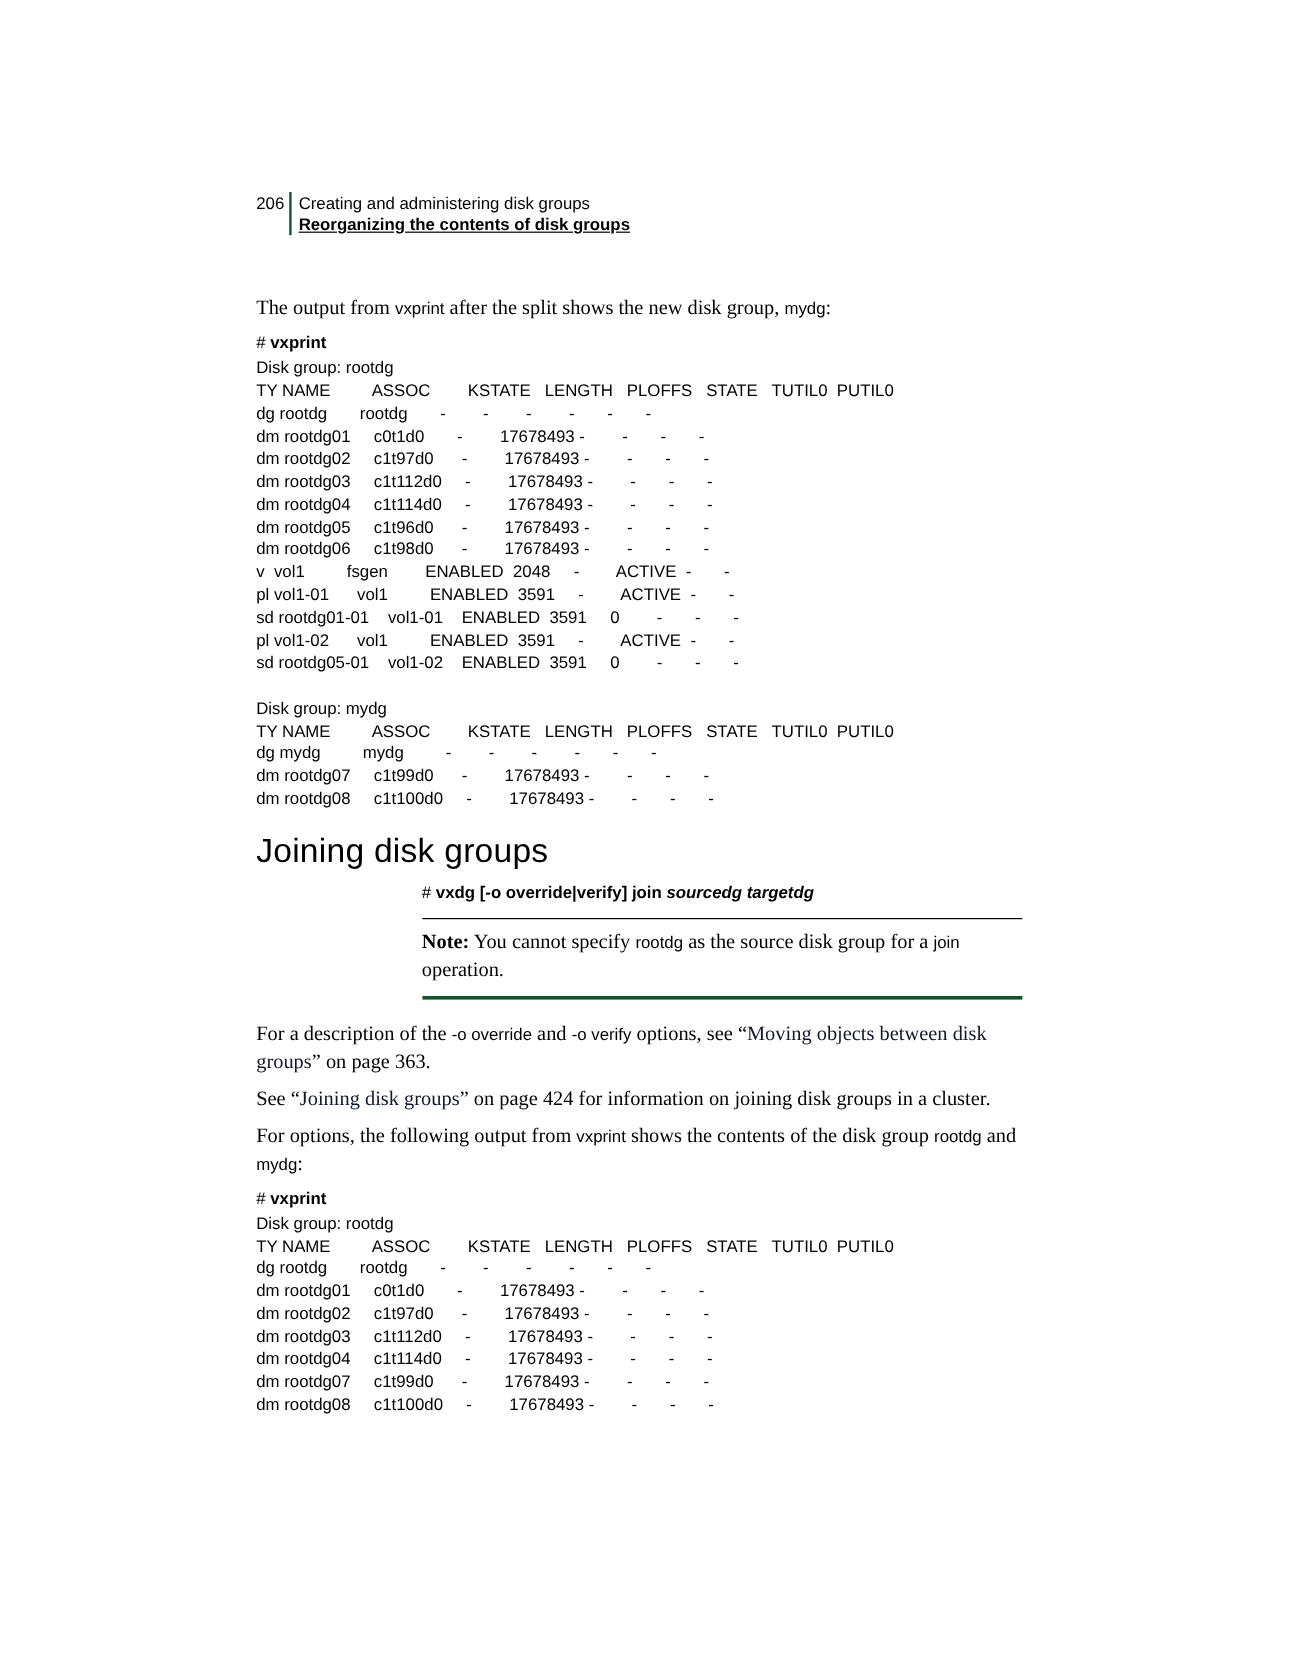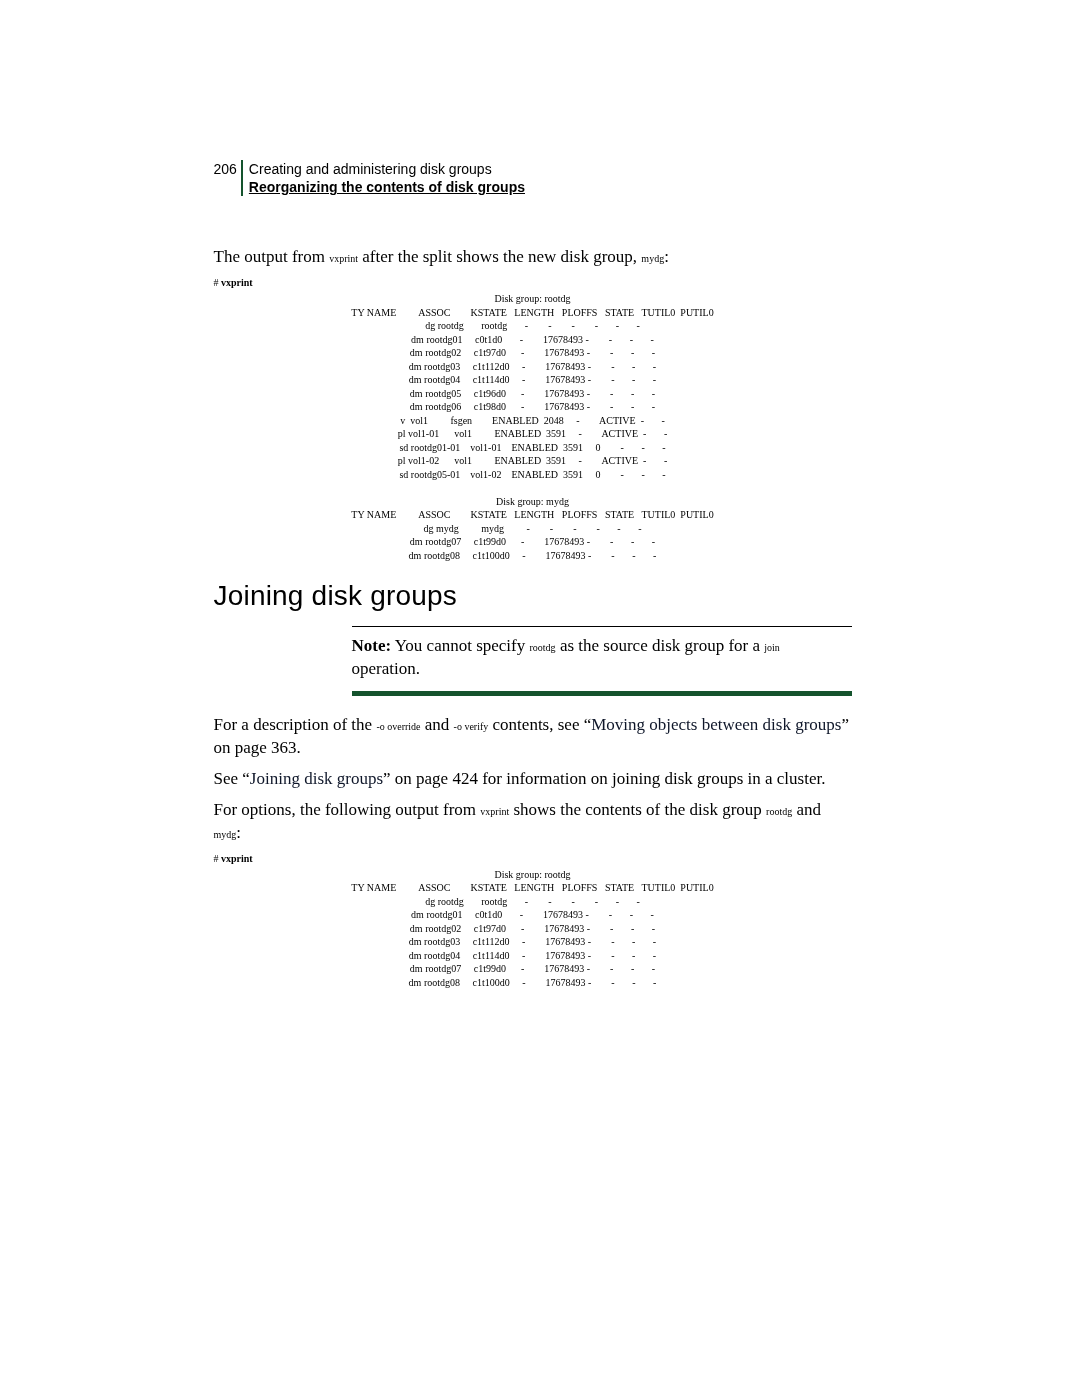--- a/index.html
+++ b/index.html
@@ -32,43 +32,42 @@
     padding-left: 6px;
   }
   .header-title { }
   .header-sub { font-weight: bold; text-decoration: underline; }
   .body-text {
     margin-left: 138px;
     font-size: 17px;
     line-height: 1.35;
   }
   .mono, .mono-block, pre.code-block {
-    font-family: Liberation Serif, serif;
-    font-size: 10px;
+    font-family: Liberation Sans, sans-serif;
+    font-size: 14px;
   }
   pre.code-block {
     margin: 4px 0 18px 0;
     white-space: pre;
     line-height: 1.35;
-    text-align: center;
   }
   .command-indent {
     margin-left: 138px;
   }
   h2.section-heading {
     font-family: Arial, Helvetica, sans-serif;
     font-weight: 200;
     font-size: 28px;
     margin: 18px 0 10px 0;
     letter-spacing: 0.2px;
   }
   .note-box {
     margin: 14px 0 18px 138px;
     border-top: 1px solid #000;
-    border-bottom: 5px solid #14532d;
+    border-bottom: 3px solid #14532d;
     padding: 8px 0 10px 0;
     font-size: 17px;
     line-height: 1.35;
   }
   .link { color: #0f172a; }
   .para { margin: 6px 0 8px 0; }
   .bold { font-weight: bold; }
   .ital { font-style: italic; }
 </style>
 </head>
@@ -108,27 +107,30 @@
 
 Disk group: mydg
 TY NAME         ASSOC        KSTATE   LENGTH   PLOFFS   STATE   TUTIL0  PUTIL0
 dg mydg         mydg         -        -        -        -       -       -
 dm rootdg07     c1t99d0      -        17678493 -        -       -       -
 dm rootdg08     c1t100d0     -        17678493 -        -       -       -</pre>
 
   <h2 class="section-heading">Joining disk groups</h2>
 
 
+  <div class="mono command-indent">
+    <span># </span><span class="bold">vxdg [-o override|verify] join </span><span class="bold ital">sourcedg targetdg</span>
+  </div>
 
   <div class="note-box">
     <span class="bold">Note:</span><span> You cannot specify </span><span class="mono">rootdg</span><span> as the source disk group for a </span><span class="mono">join</span><span> operation.</span>
   </div>
 
   <p class="body-text para">
-    <span>For a description of the </span><span class="mono">-o override</span><span> and </span><span class="mono">-o verify</span><span> contents, see “</span><span class="link">Moving objects between disk groups</span><span>” on page 363.</span>
+    <span>For a description of the </span><span class="mono">-o override</span><span> and </span><span class="mono">-o verify</span><span> options, see “</span><span class="link">Moving objects between disk groups</span><span>” on page 363.</span>
   </p>
 
   <p class="body-text para">
     <span>See “</span><span class="link">Joining disk groups</span><span>” on page 424 for information on joining disk groups in a cluster.</span>
   </p>
 
   <p class="body-text para">
     <span>For options, the following output from </span><span class="mono">vxprint</span><span> shows the contents of the disk group </span><span class="mono">rootdg</span><span> and </span><span class="mono">mydg</span><span>:</span>
   </p>
 

